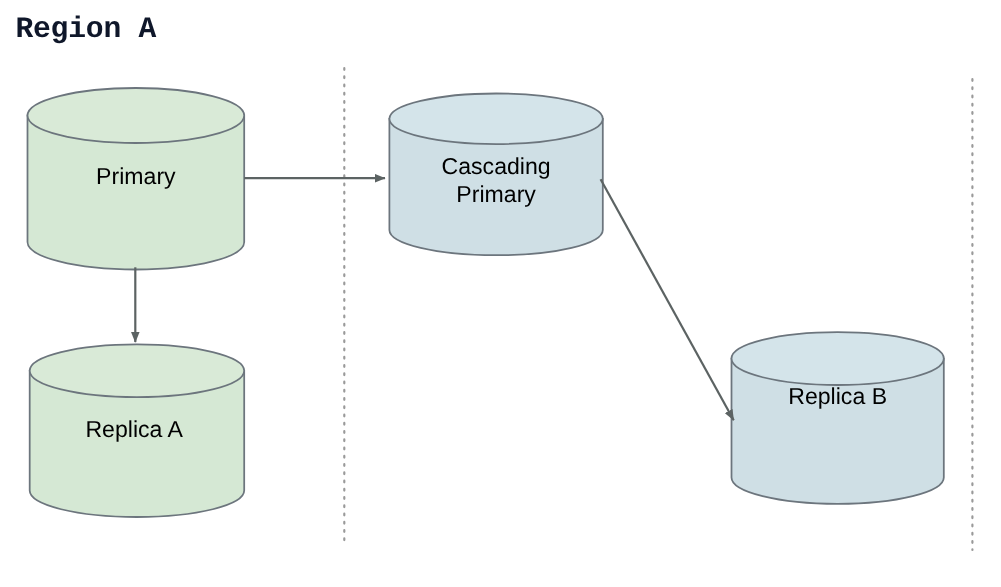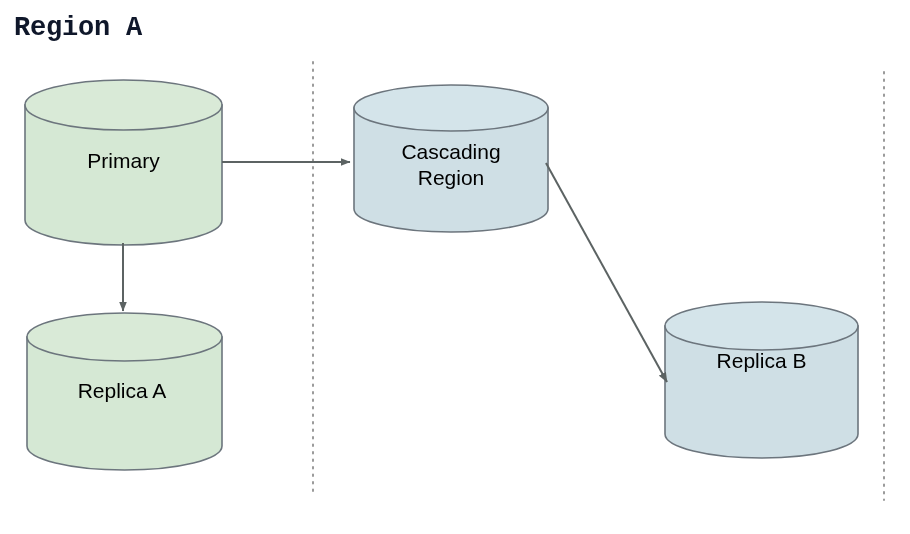--- a/index.html
+++ b/index.html
@@ -112,17 +112,17 @@
   </svg>
 
   <div class="region-title" id="region-a-title">Region A</div>
 
 
   <div class="node-label" id="primary-label">Primary</div>
 
   <div class="node-label" id="replica-a-label">Replica A</div>
 
   <div class="node-label" id="cascading-replica-label">Cascading
-Region</div>
+Primary</div>
 
   <div class="node-label" id="replica-b-label">Replica B</div>
 
 </div>
 
 </body></html>

